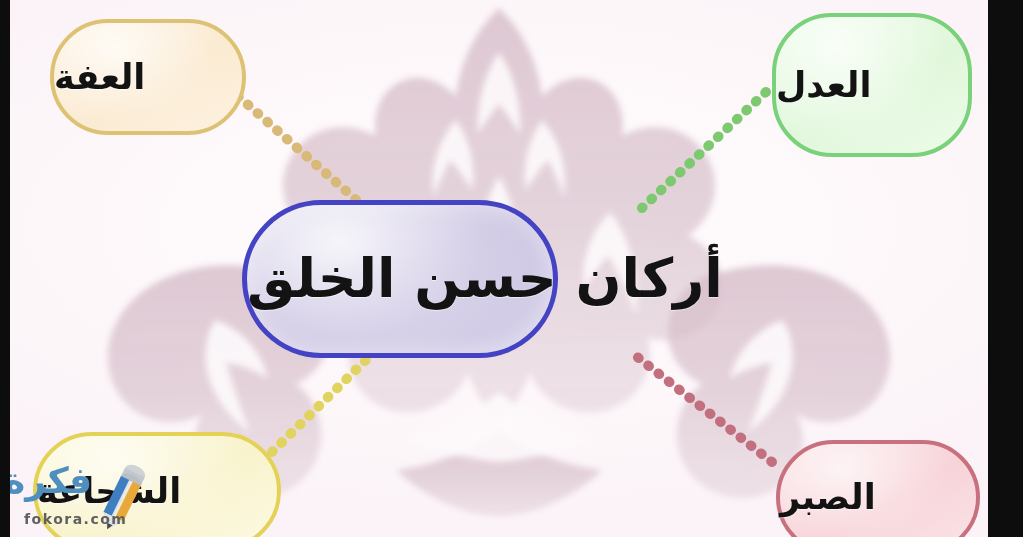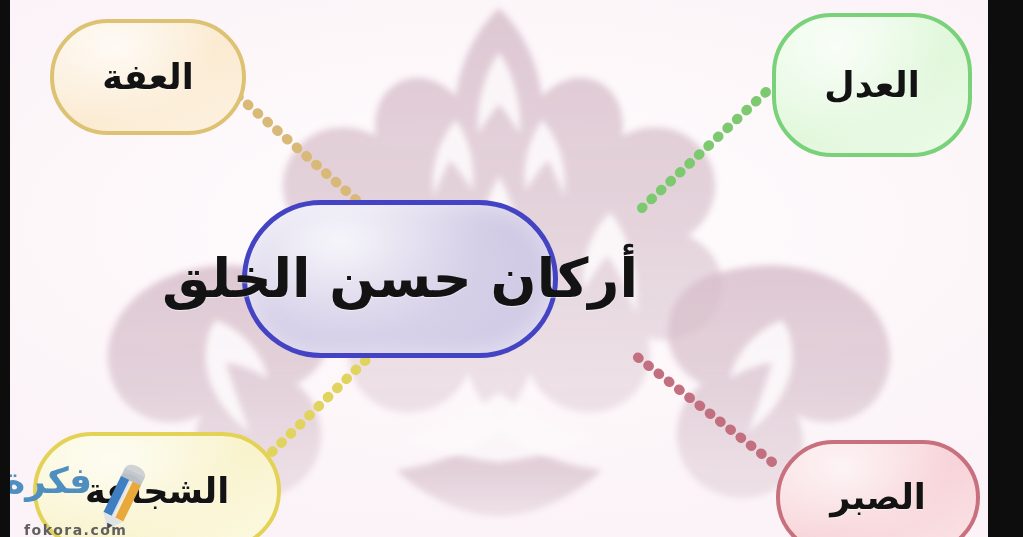--- a/index.html
+++ b/index.html
@@ -60,21 +60,21 @@
     width: 978px; height: 537px;
     z-index: 2;
   }
 
   
   .node {
     position: absolute;
     z-index: 10;
     display: flex;
     align-items: center;
-    justify-content: center;
+    justify-content: flex-end;
     box-sizing: border-box;
     text-align: center;
   }
   .node-label {
     font-weight: 700;
     color: #131313;
     line-height: 1;
     white-space: nowrap;
     text-shadow: 0 1px 1px rgba(255,255,255,0.55);
     direction: rtl;
@@ -154,21 +154,21 @@
     left: 2px; top: 0;
     font-size: 36px;
     font-weight: 700;
     color: #4f8fc0;
     direction: rtl;
     line-height: 1;
     letter-spacing: -1px;
   }
   #watermark-url {
     position: absolute;
-    left: 22px; top: 59px;
+    left: 22px; top: 48px;
     font-size: 14px;
     font-weight: 700;
     color: #5f5f5f;
     letter-spacing: 1.5px;
     direction: ltr;
   }
   #watermark-pencil {
     position: absolute;
     left: 92px; top: -2px;
     width: 58px; height: 72px;

